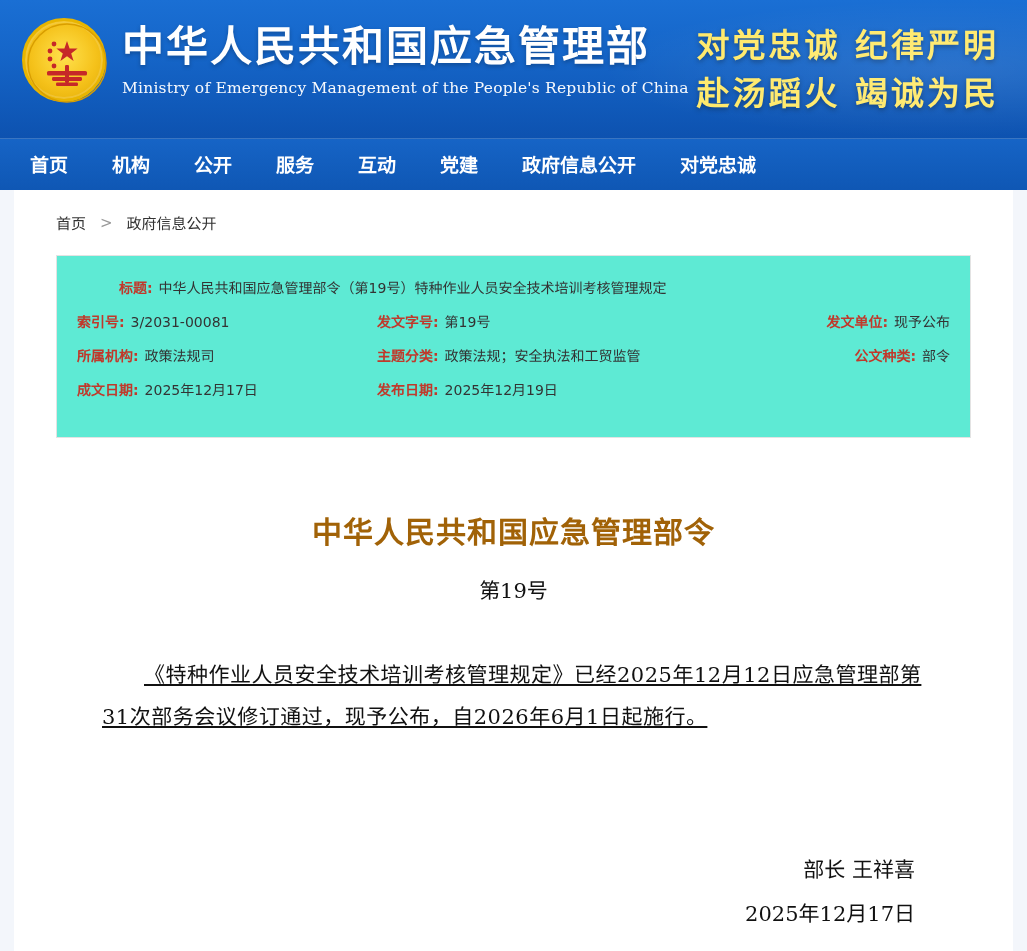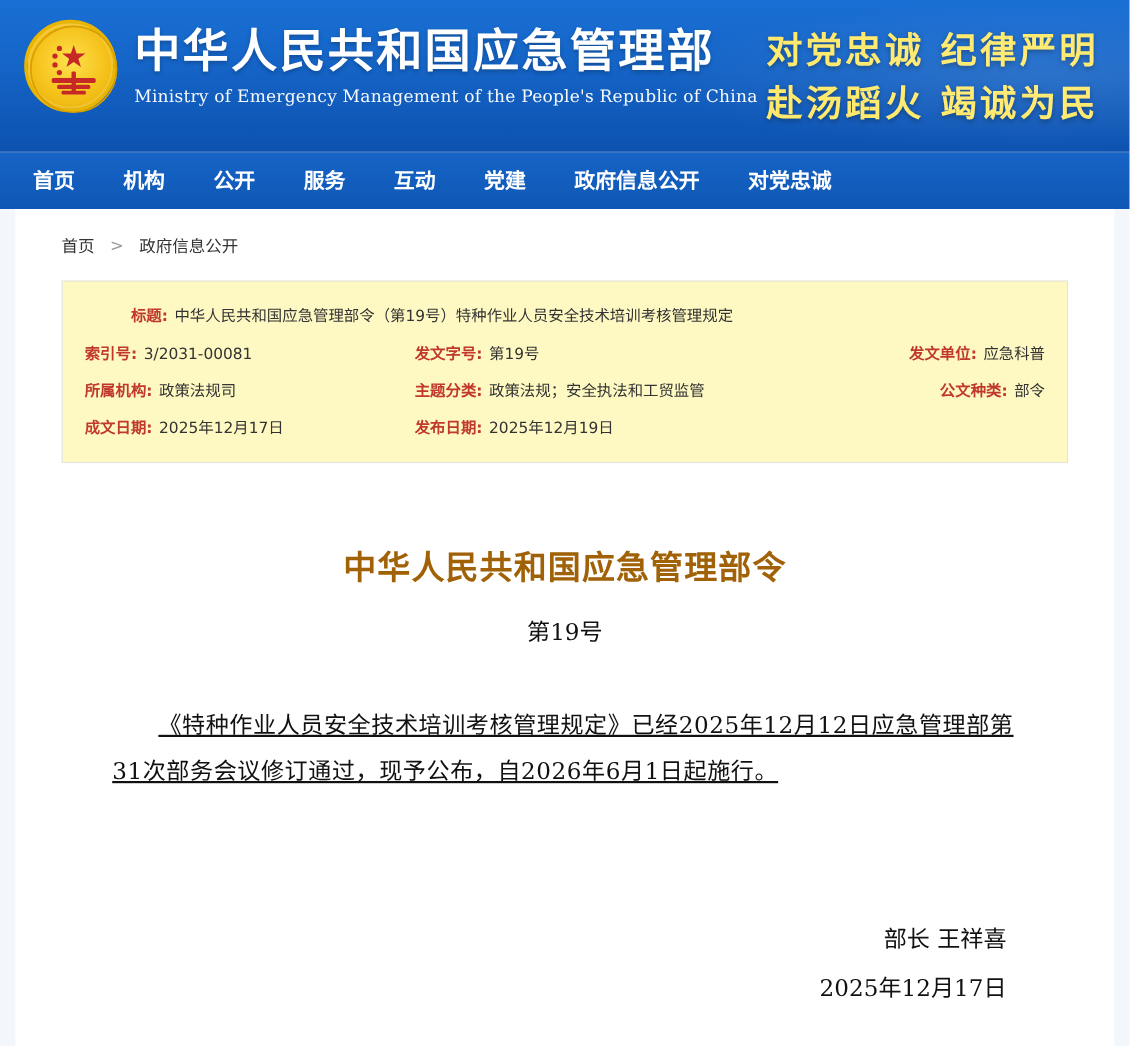--- a/index.html
+++ b/index.html
@@ -120,29 +120,29 @@
     font-family: "DejaVu Sans", "Liberation Sans", sans-serif;
   }
   .breadcrumb a { color: #333333; text-decoration: none; cursor: pointer; }
   .breadcrumb .sep { color: #999999; }
 
   
   .meta-box {
     border: 1px solid #e3e3e3;
     margin: 8px 14px 0 14px;
     padding: 22px 20px 20px 20px;
-    background: #fef9c3;
+    background: #5eead4;
   }
   .meta-row {
     display: flex;
     margin-bottom: 14px;
     font-size: 14px;
     line-height: 20px;
   }
-  .meta-row:last-child { margin-bottom: 0; }
+  .meta-row:last-child { margin-bottom: 17px; }
   .meta-cell { display: flex; align-items: baseline; }
   .meta-cell.c1 { width: 300px; flex: 0 0 300px; }
   .meta-cell.c2 { width: 400px; flex: 0 0 400px; }
   .meta-cell.c3 { flex: 1 1 auto; justify-content: flex-end; }
   .meta-cell.full { flex: 1 1 auto; }
   .meta-label {
     color: #c0392b;
     font-weight: bold;
     white-space: nowrap;
     margin-right: 6px;
@@ -258,21 +258,21 @@
         <div class="meta-cell c1">
           <span class="meta-label">索引号:</span>
           <span class="meta-value">3/2031-00081</span>
         </div>
         <div class="meta-cell c2">
           <span class="meta-label">发文字号:</span>
           <span class="meta-value">第19号</span>
         </div>
         <div class="meta-cell c3">
           <span class="meta-label">发文单位:</span>
-          <span class="meta-value">应急科普</span>
+          <span class="meta-value">现予公布</span>
         </div>
       </div>
 
       <div class="meta-row">
         <div class="meta-cell c1">
           <span class="meta-label">所属机构:</span>
           <span class="meta-value">政策法规司</span>
         </div>
         <div class="meta-cell c2">
           <span class="meta-label">主题分类:</span>

